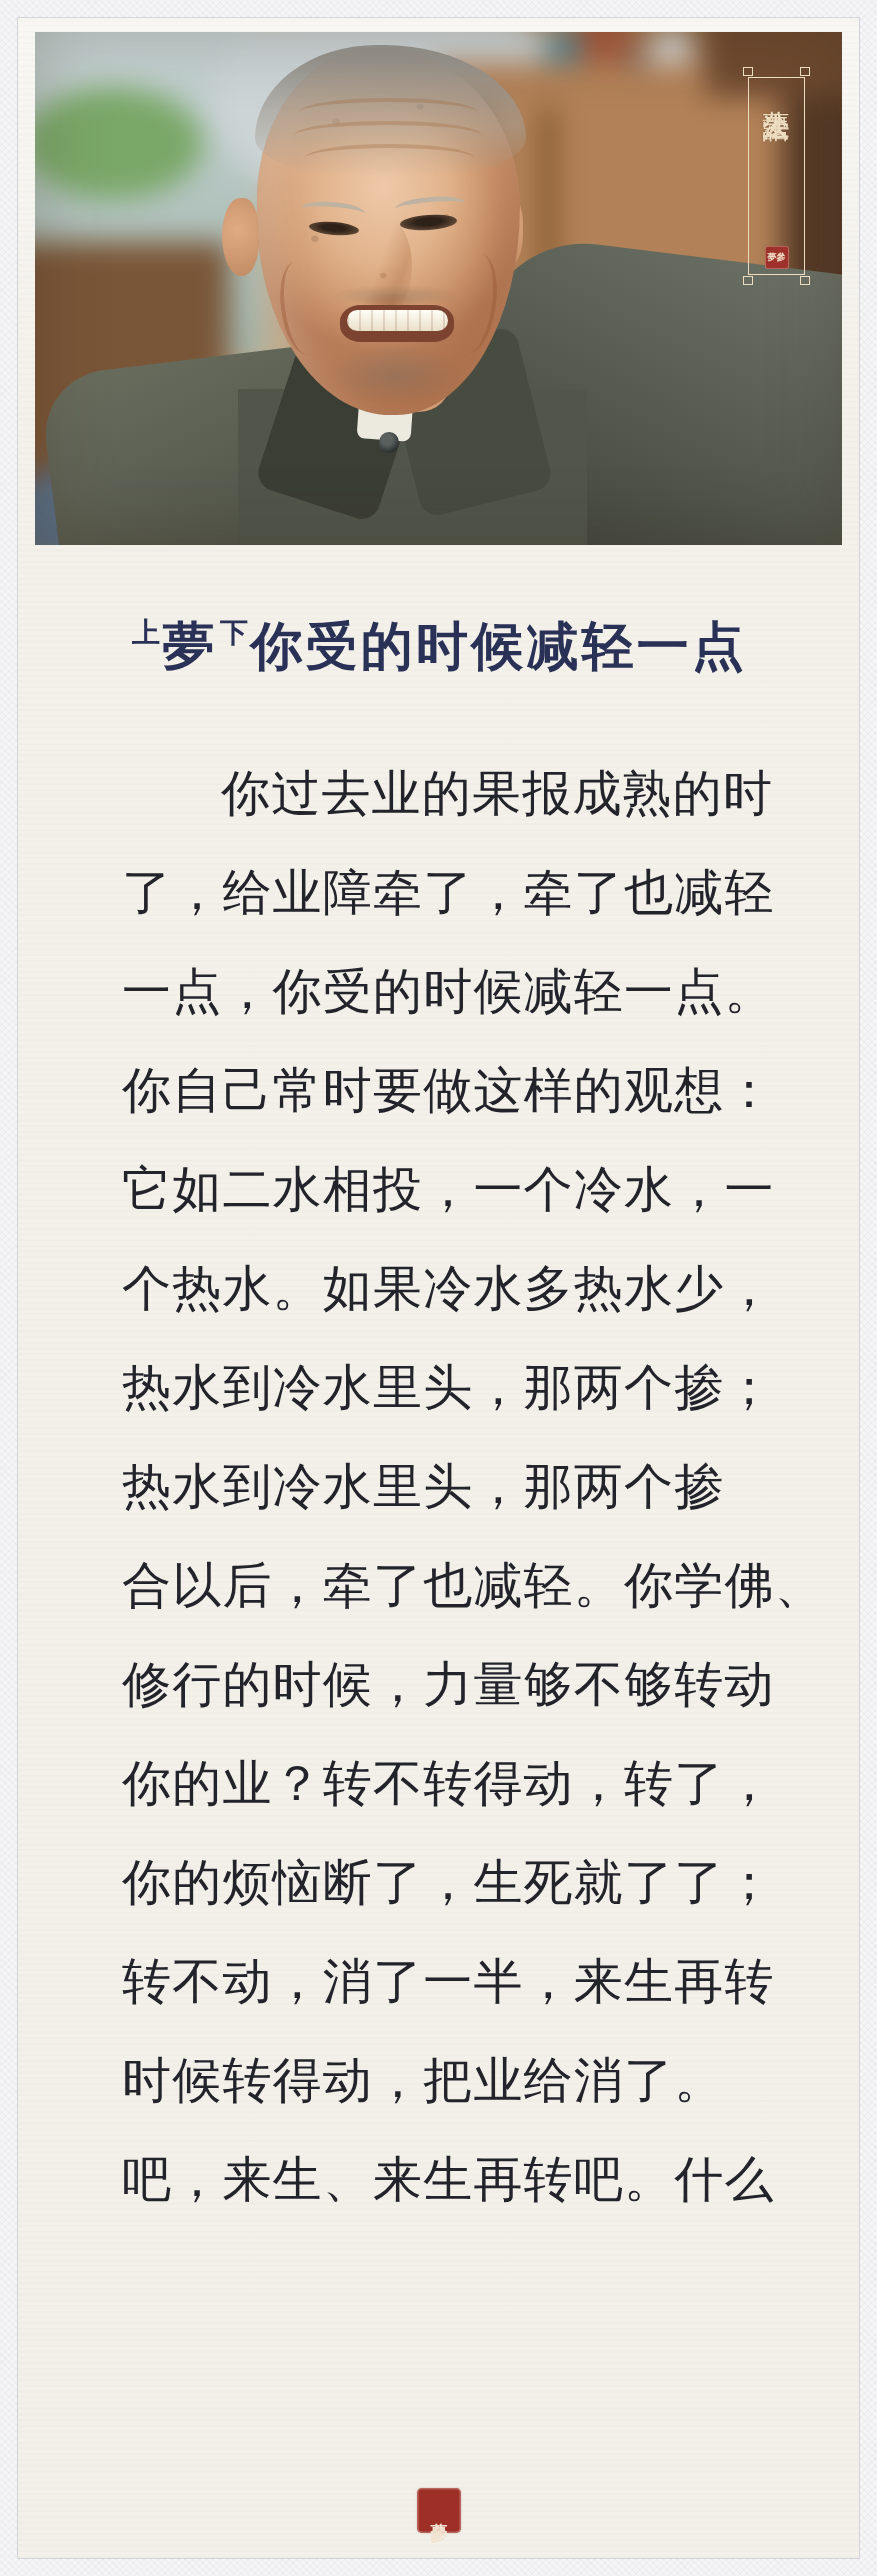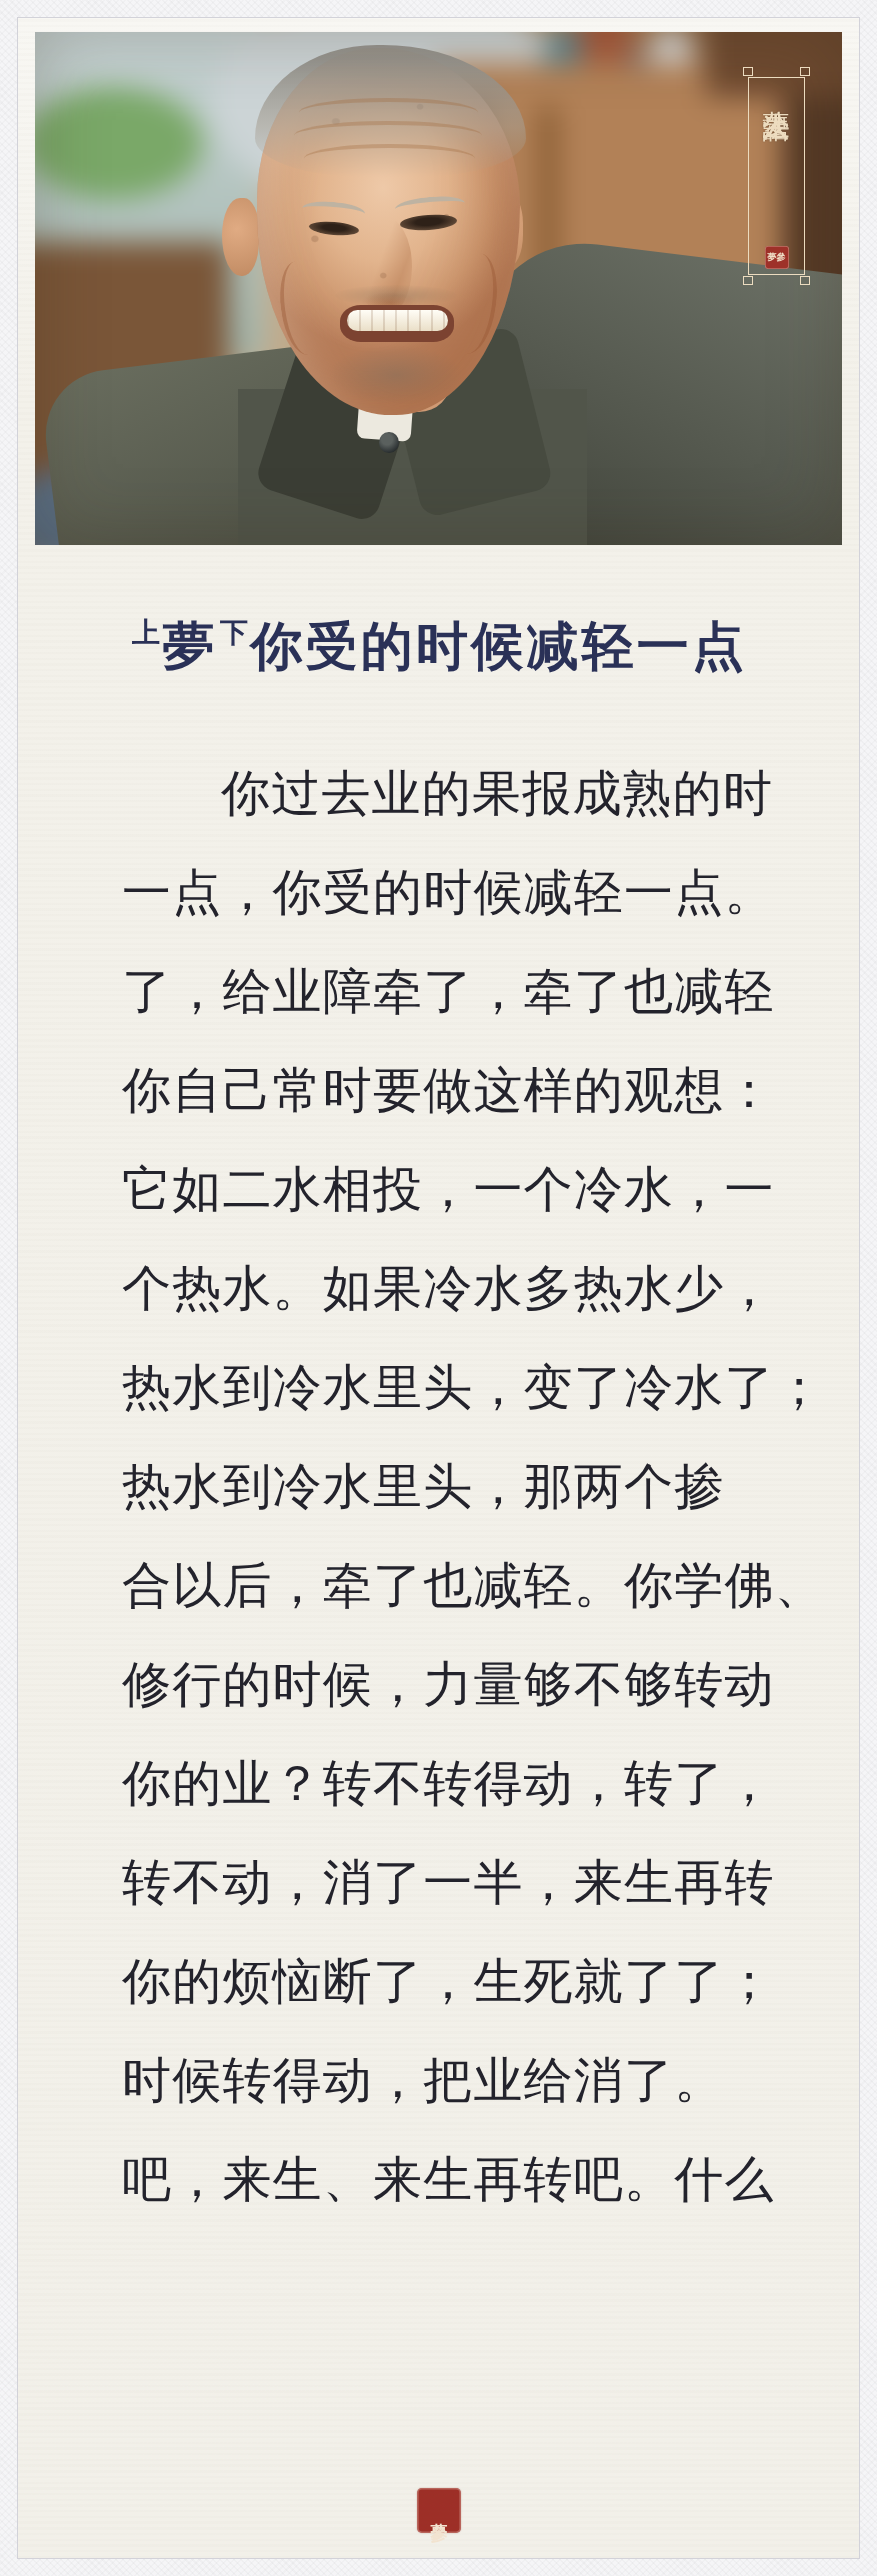--- a/index.html
+++ b/index.html
@@ -218,32 +218,32 @@
 
   <div class="title">
     <span class="t-sup">上</span>
     <span class="t-big">夢</span>
     <span class="t-sup">下</span>
     <span class="t-big">你受的时候减轻一点</span>
   </div>
 
   <div class="body-text">
     <div class="line indent">你过去业的果报成熟的时</div>
+    <div class="line">了，给业障牵了，牵了也减轻</div>
     <div class="line">一点，你受的时候减轻一点。</div>
-    <div class="line">了，给业障牵了，牵了也减轻</div>
     <div class="line">你自己常时要做这样的观想：</div>
     <div class="line">它如二水相投，一个冷水，一</div>
     <div class="line">个热水。如果冷水多热水少，</div>
-    <div class="line">热水到冷水里头，变了冷水了；</div>
+    <div class="line">热水到冷水里头，那两个掺；</div>
     <div class="line">热水到冷水里头，那两个掺</div>
     <div class="line">合以后，牵了也减轻。你学佛、</div>
     <div class="line">修行的时候，力量够不够转动</div>
     <div class="line">你的业？转不转得动，转了，</div>
+    <div class="line">你的烦恼断了，生死就了了；</div>
     <div class="line">转不动，消了一半，来生再转</div>
-    <div class="line">你的烦恼断了，生死就了了；</div>
     <div class="line">时候转得动，把业给消了。</div>
     <div class="line">吧，来生、来生再转吧。什么</div>
   </div>
 
   <div class="master-seal">
     <span>夢參</span>
   </div>
 </div>
 
 

